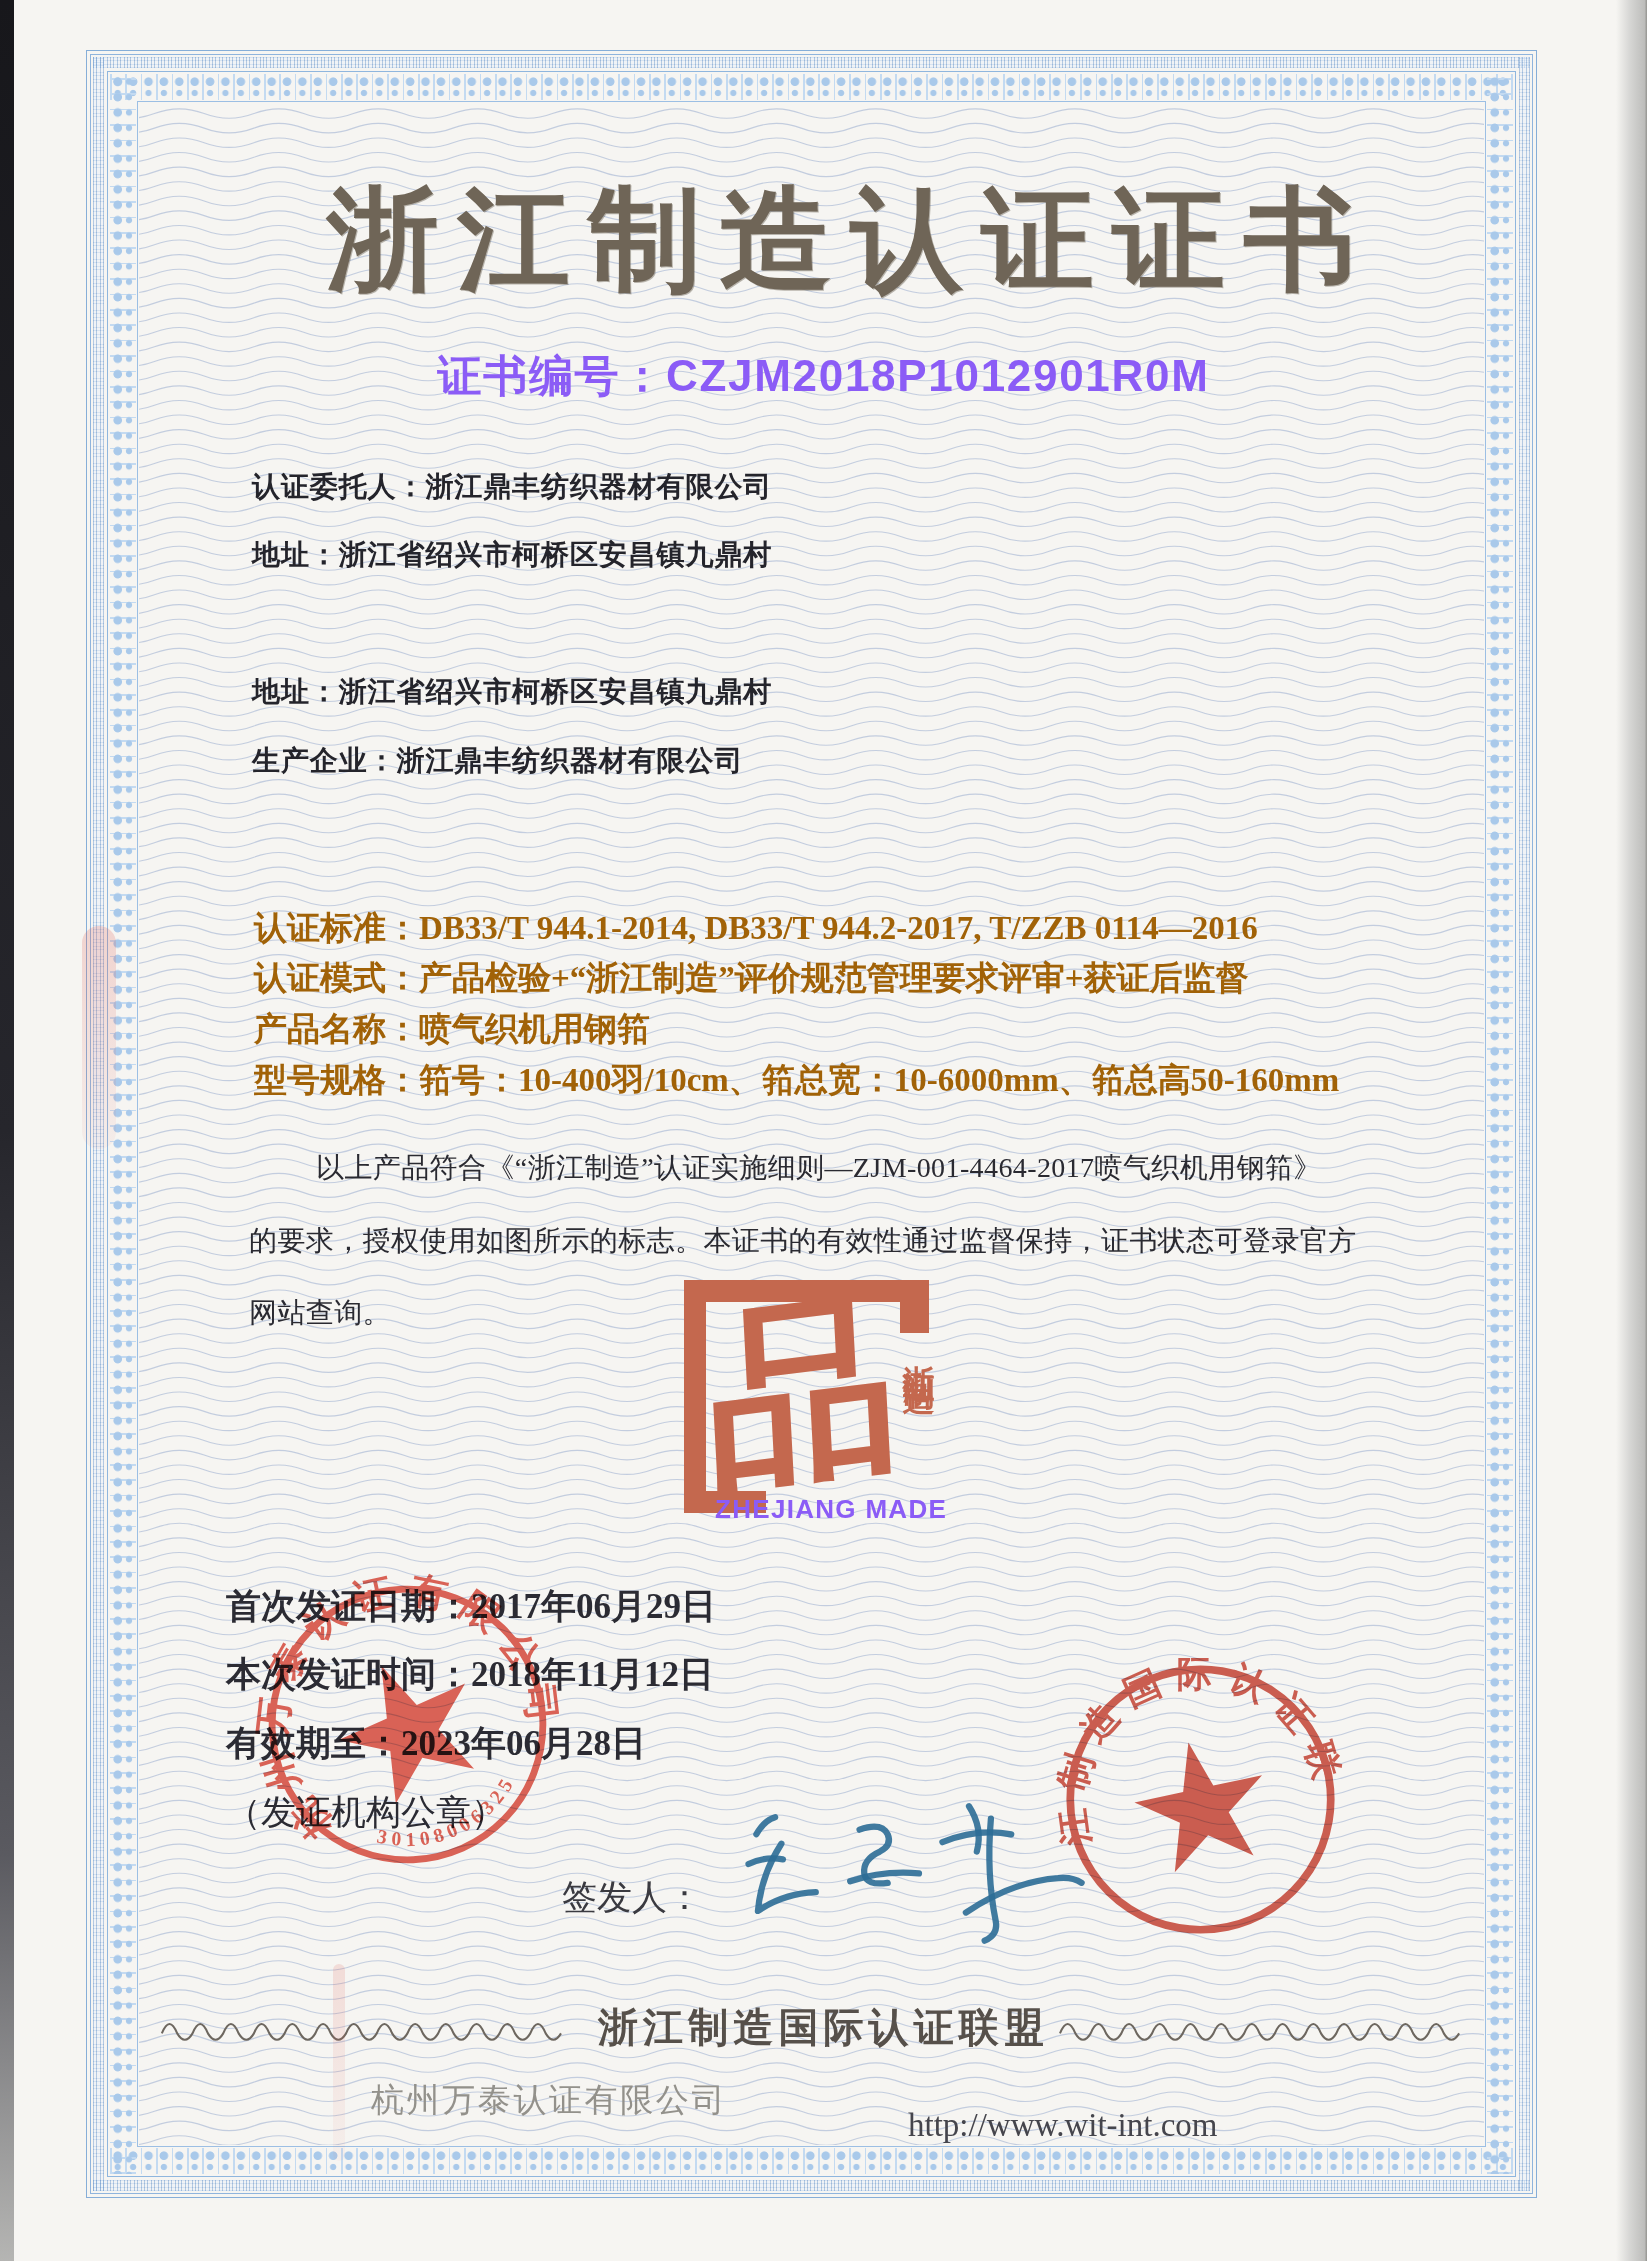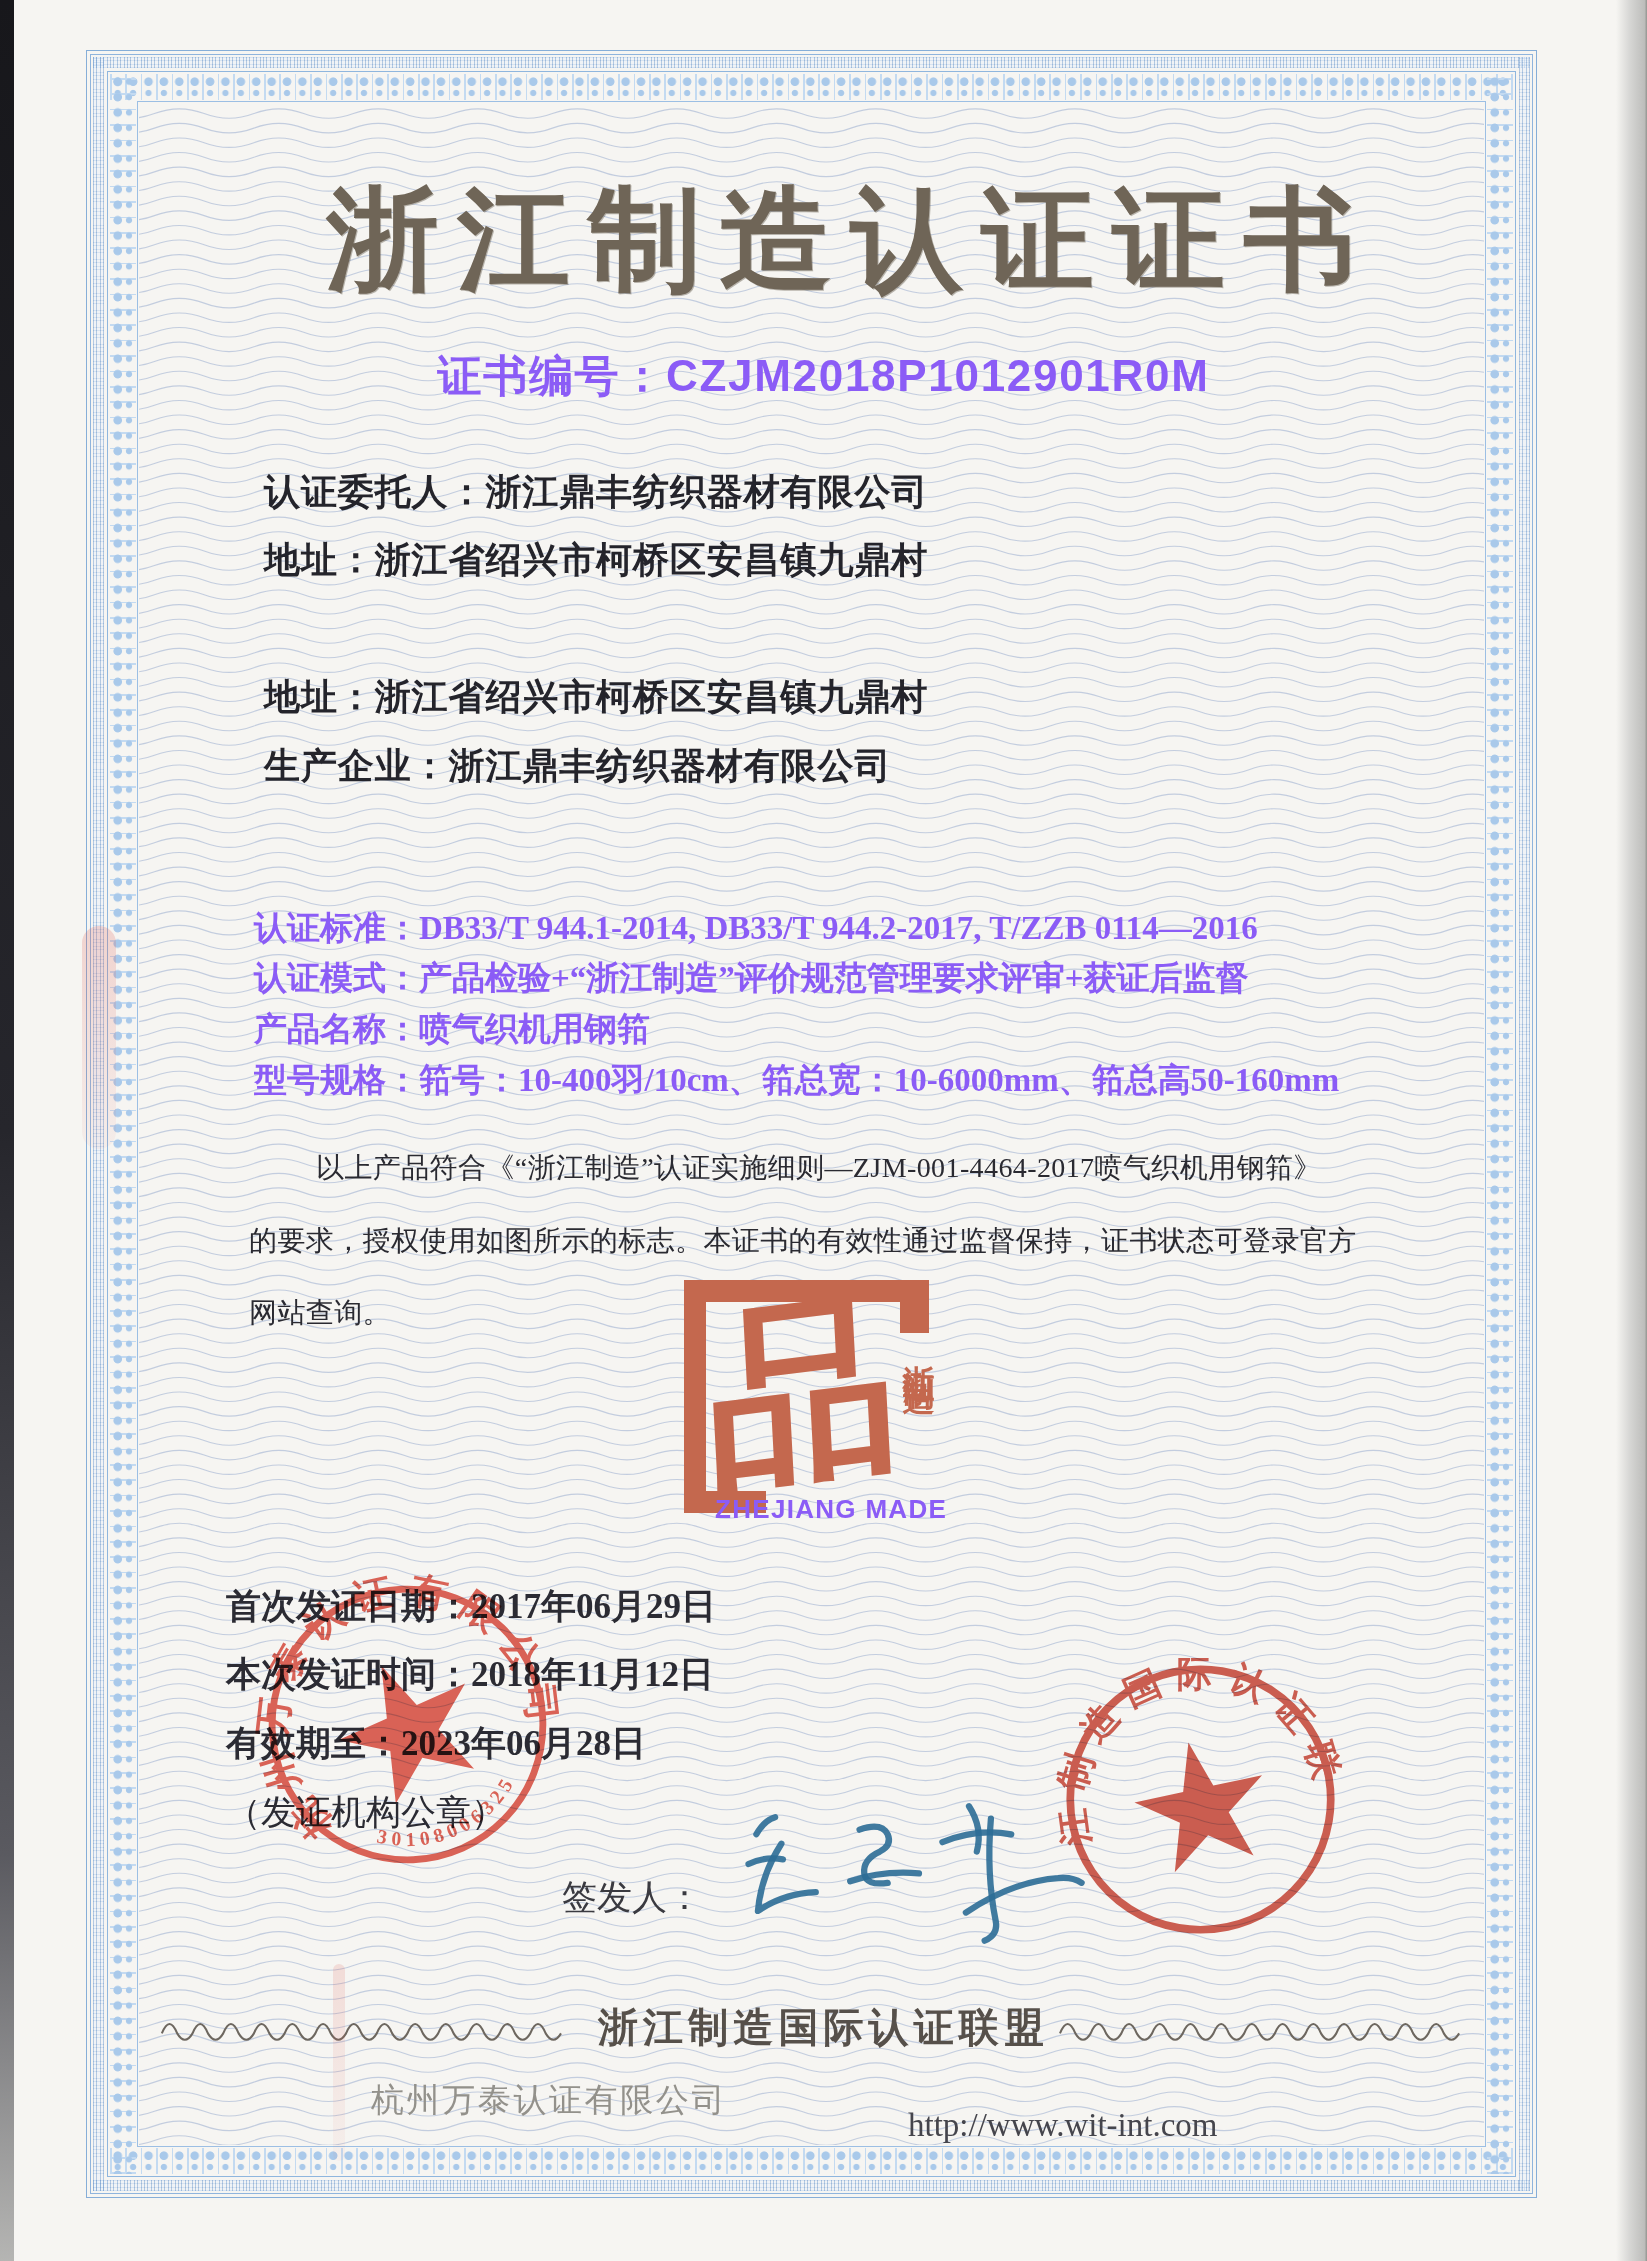--- a/index.html
+++ b/index.html
@@ -34,24 +34,24 @@
   
   #waves{position:absolute;left:139px;top:103px;width:1345px;height:2042px;}
   #waves path{fill:none;stroke:#b6c3da;stroke-width:1.3;opacity:.8;}
   
   .title{position:absolute;top:165px;left:50%;transform:translateX(-50%);
          font-family:"DejaVu Serif",serif;font-weight:bold;font-size:112px;
          letter-spacing:19px;color:#6f6557;white-space:nowrap;text-shadow:0.9px 0.9px 0 rgba(90,80,65,.4);margin-left:27px;}
   .certno{position:absolute;top:347px;left:50%;transform:translateX(-50%);
           font-family:"Liberation Sans",sans-serif;font-weight:700;font-size:44px;
           letter-spacing:1.7px;color:#8b5cf6;white-space:nowrap;}
-  .field-row{position:absolute;left:264px;font-size:36px;font-weight:bold;
+  .field-row{position:absolute;left:252px;font-size:28px;font-weight:bold;
              letter-spacing:0.9px;white-space:nowrap;color:#24242b;}
   .spec-row{position:absolute;left:254px;font-size:33px;font-weight:bold;
-            white-space:nowrap;color:#8b5cf6;}
+            white-space:nowrap;color:#a16207;}
   .para-line{position:absolute;font-size:28px;color:#2a2a31;white-space:nowrap;letter-spacing:0.4px;}
   .date-row{position:absolute;left:226px;font-size:35px;font-weight:bold;
             white-space:nowrap;color:#2b2b33;}
   .seal-note{position:absolute;left:226px;top:1789px;font-size:35px;color:#2b2b33;white-space:nowrap;}
   .issuer{position:absolute;left:562px;top:1874px;font-size:35px;color:#3a3a40;white-space:nowrap;}
   .alliance{position:absolute;top:2000px;left:50%;transform:translateX(-50%);
             font-size:40px;font-weight:bold;letter-spacing:5.1px;color:#56504a;white-space:nowrap;}
   .flourish{position:absolute;top:2018px;height:29px;}
   .flourish path{fill:none;stroke:#6d675f;stroke-width:2.4;}
   .company{position:absolute;left:371px;top:2078px;font-size:33px;color:#93918b;

